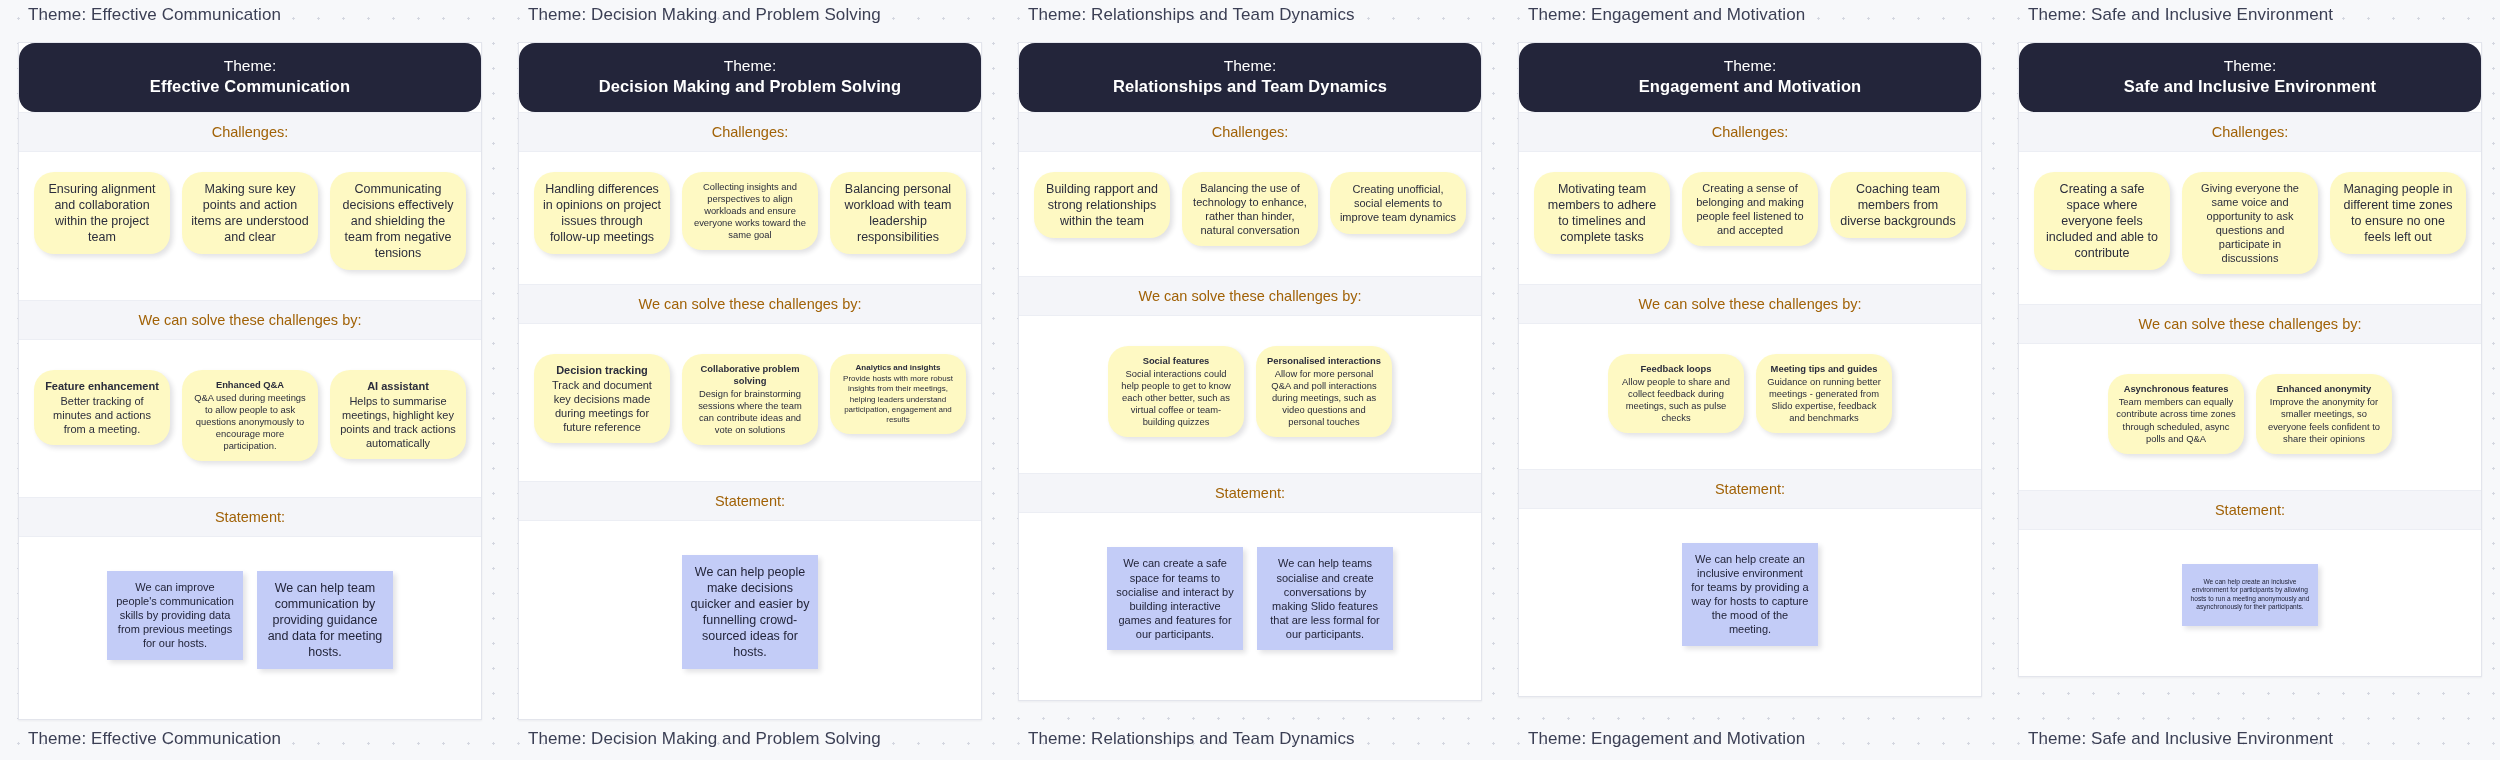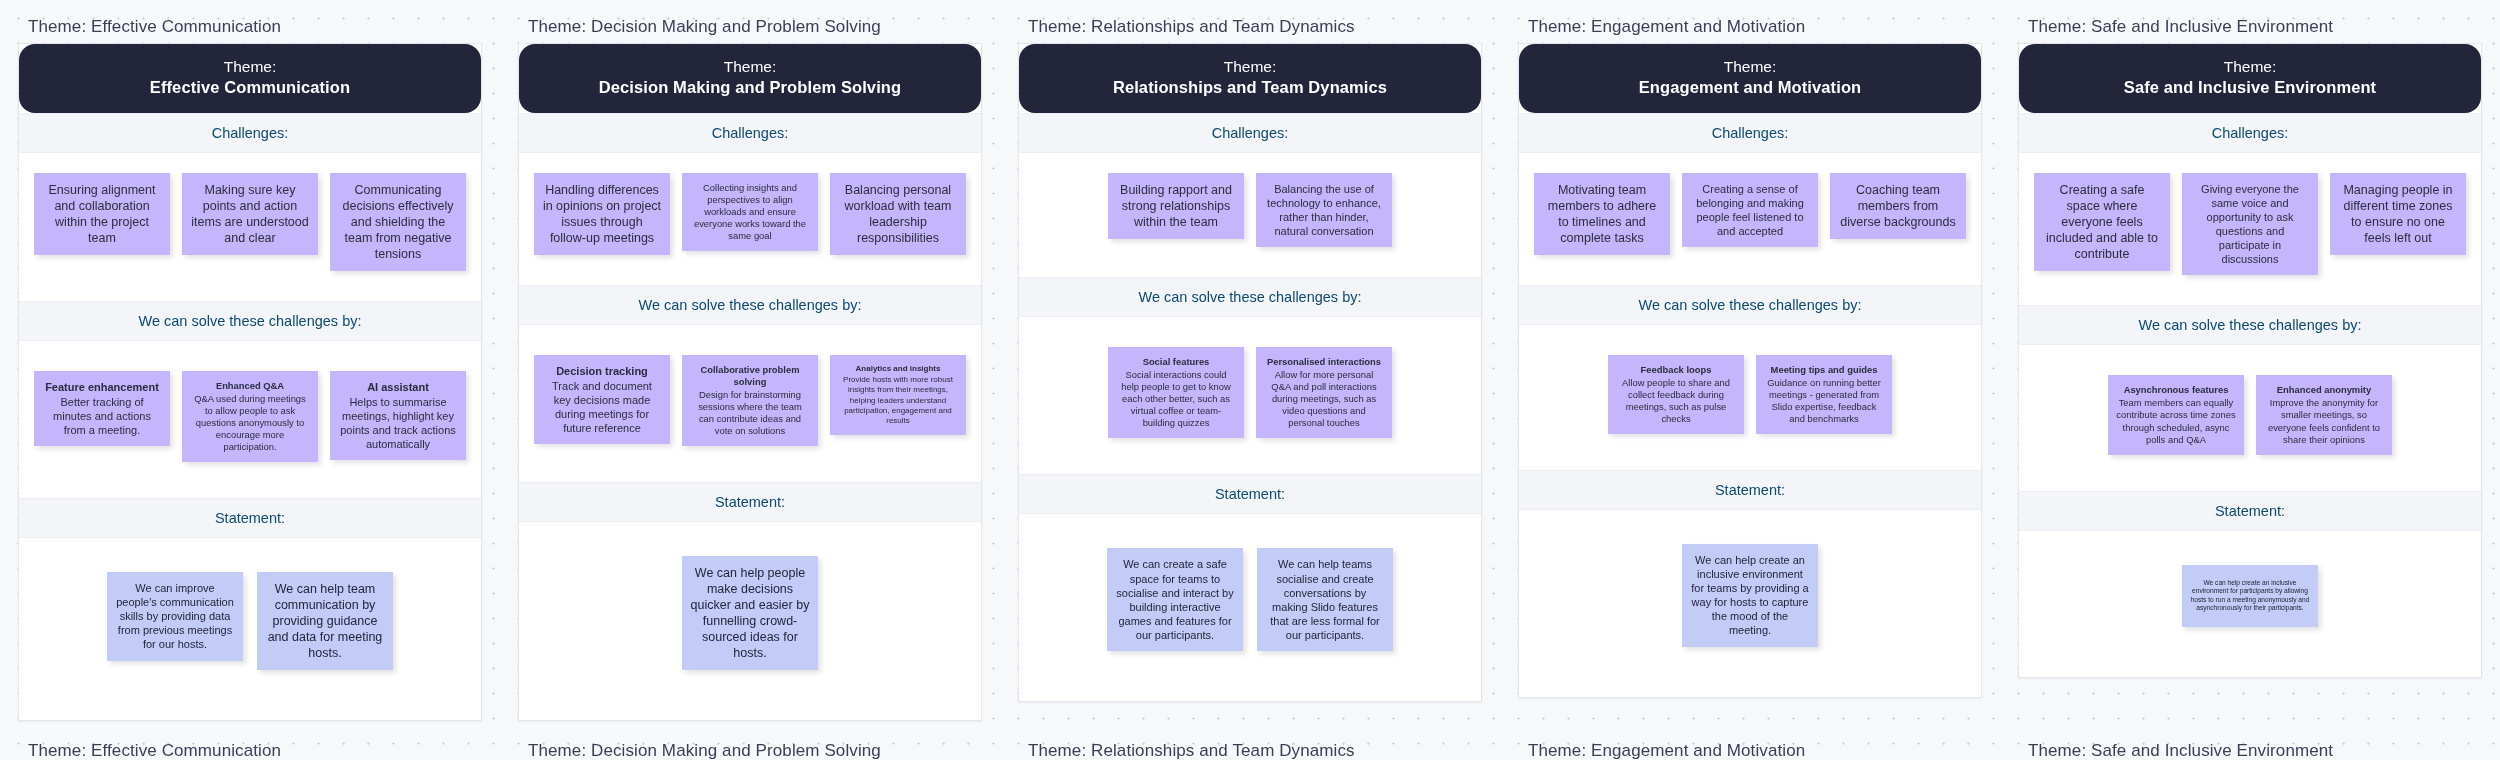--- a/index.html
+++ b/index.html
@@ -36,24 +36,23 @@
     width: 500px;
     flex: 0 0 500px;
     box-sizing: border-box;
     padding: 0 18px;
     position: relative;
   }
   .col-caption {
     font-size: 17px;
     color: #3b3f54;
     letter-spacing: .1px;
-    padding: 5px 0 6px 10px;
+    padding: 5px 0 17px 10px;
     font-family: "Liberation Sans", sans-serif;
     white-space: nowrap;
-    margin-top: 12px;
   }
   .frame {
     background: #ffffff;
     border: 1px solid #e3e5ec;
     box-shadow: 0 1px 2px rgba(20,22,40,0.05);
   }
   .frame-header {
     background: #23253a;
     color: #ffffff;
     text-align: center;
@@ -64,21 +63,21 @@
   }
   .frame-header .t-label { display: block; font-weight: 400; }
   .frame-header .t-name  { display: block; font-weight: 700; font-size: 16.5px; letter-spacing: .1px; }
 
   .band {
     background: #f4f5f9;
     border-top: 1px solid #eceef4;
     border-bottom: 1px solid #eceef4;
     text-align: center;
     font-size: 14.5px;
-    color: #0c4a6e;
+    color: #a16207;
     padding: 11px 8px;
   }
   .notes-row {
     display: flex;
     justify-content: center;
     align-items: flex-start;
     gap: 12px;
     padding: 18px 14px 26px;
     min-height: 86px;
     box-sizing: border-box;
@@ -92,21 +91,21 @@
     width: 136px;
     min-height: 62px;
     padding: 9px 8px;
     text-align: center;
     box-shadow: 3px 3px 5px rgba(30,32,50,0.13);
     display: flex;
     flex-direction: column;
     justify-content: center;
     line-height: 1.28;
   }
-  .sticky.yellow { background: #c4b5fd; color: #2b2d3c; }
+  .sticky.yellow { background: #fef9c3; color: #2b2d3c; border-radius: 20px; }
   .sticky.blue   { background: #c3ccf7; color: #23253a; }
 
   .sticky .s-title {
     font-weight: 700;
     display: block;
     margin-bottom: 1px;
   }
   .sticky .s-body { display: block; }
 
   
@@ -243,20 +242,23 @@
           <span class="t-name">Relationships and Team Dynamics</span>
         </div>
         <div class="band">Challenges:</div>
         <div class="notes-row challenges">
           <div class="sticky yellow fs-lg">
             <span class="s-body">Building rapport and strong relationships within the team</span>
           </div>
           <div class="sticky yellow fs-md">
             <span class="s-body">Balancing the use of technology to enhance, rather than hinder, natural conversation</span>
           </div>
+          <div class="sticky yellow fs-md">
+            <span class="s-body">Creating unofficial, social elements to improve team dynamics</span>
+          </div>
         </div>
         <div class="band">We can solve these challenges by:</div>
         <div class="notes-row solutions">
           <div class="sticky yellow fs-sm">
             <span class="s-title">Social features</span>
             <span class="s-body">Social interactions could help people to get to know each other better, such as virtual coffee or team-building quizzes</span>
           </div>
           <div class="sticky yellow fs-sm">
             <span class="s-title">Personalised interactions</span>
             <span class="s-body">Allow for more personal Q&amp;A and poll interactions during meetings, such as video questions and personal touches</span>

